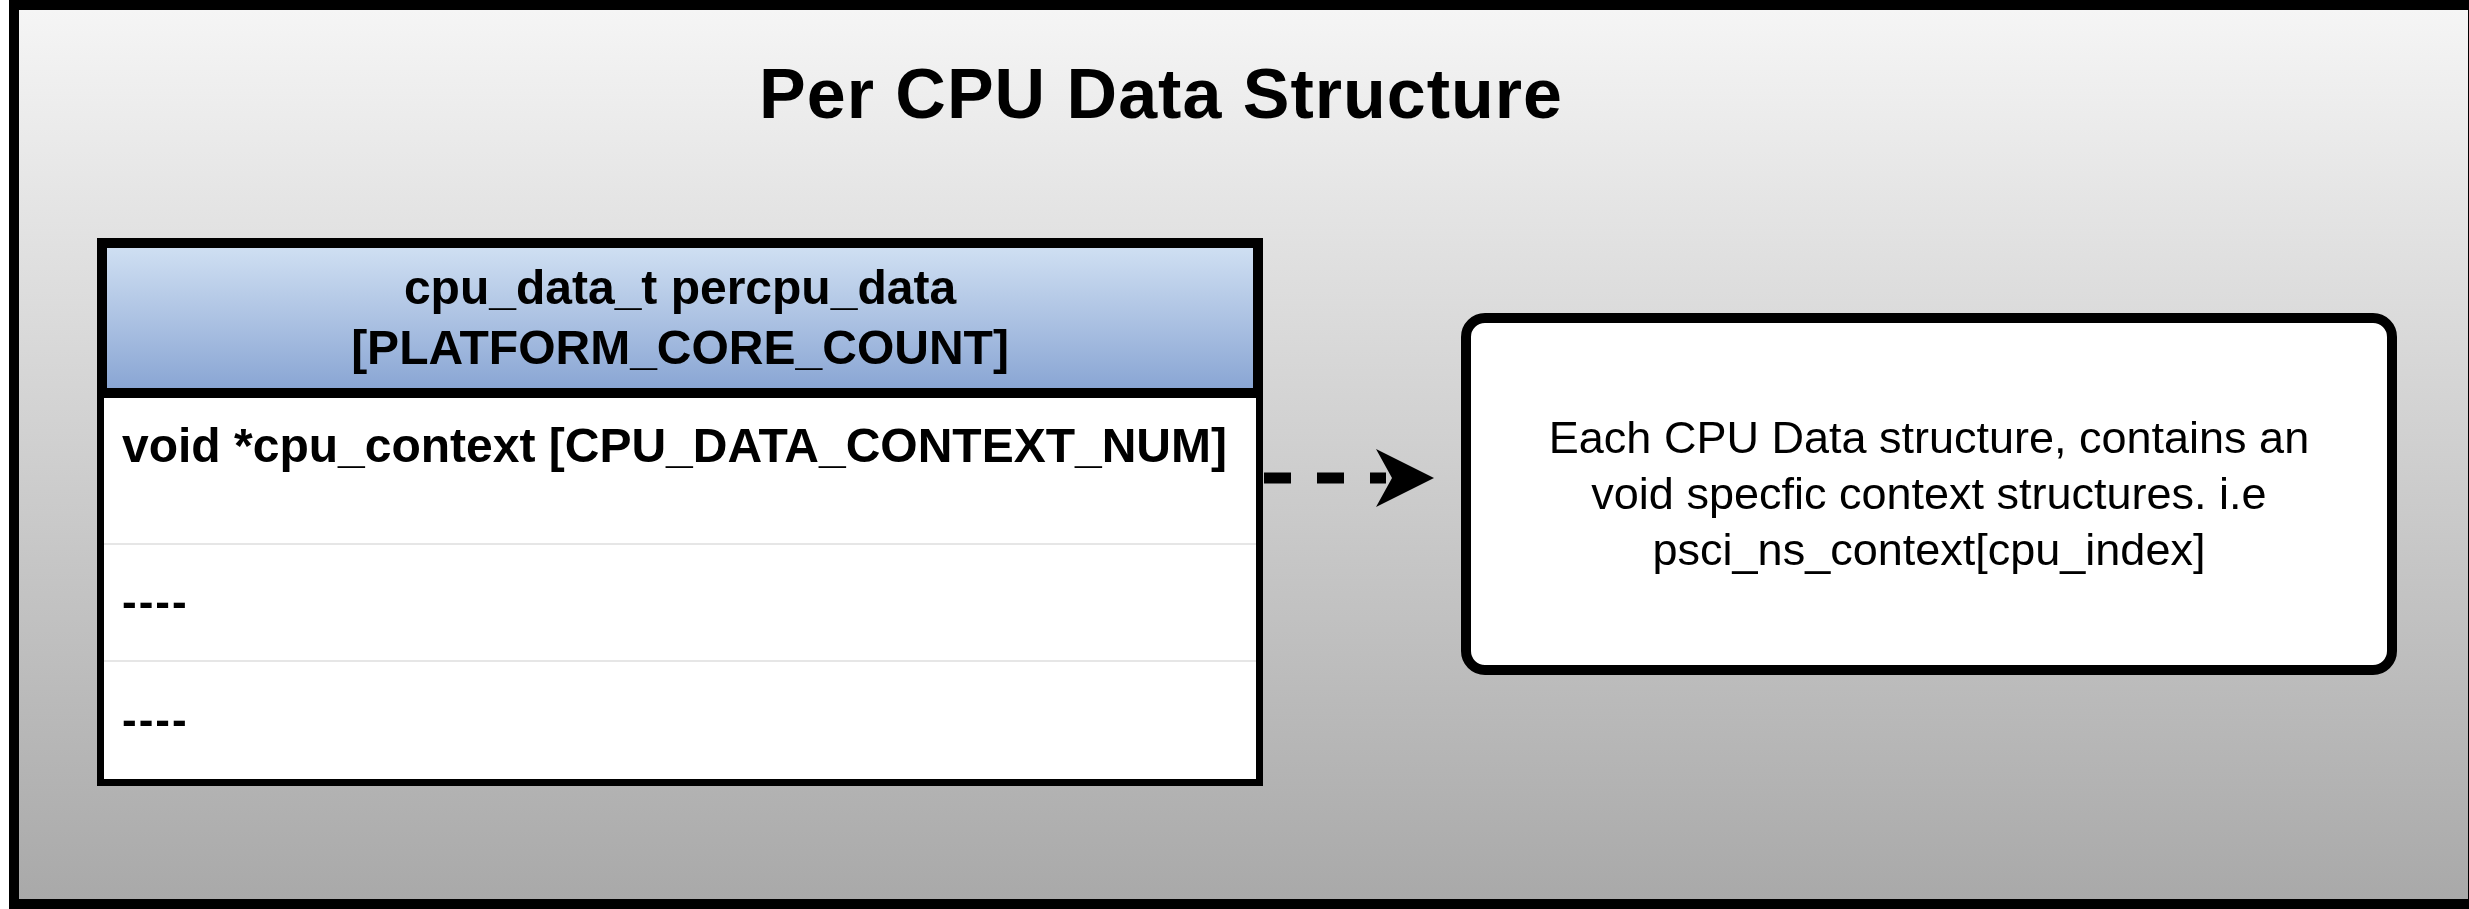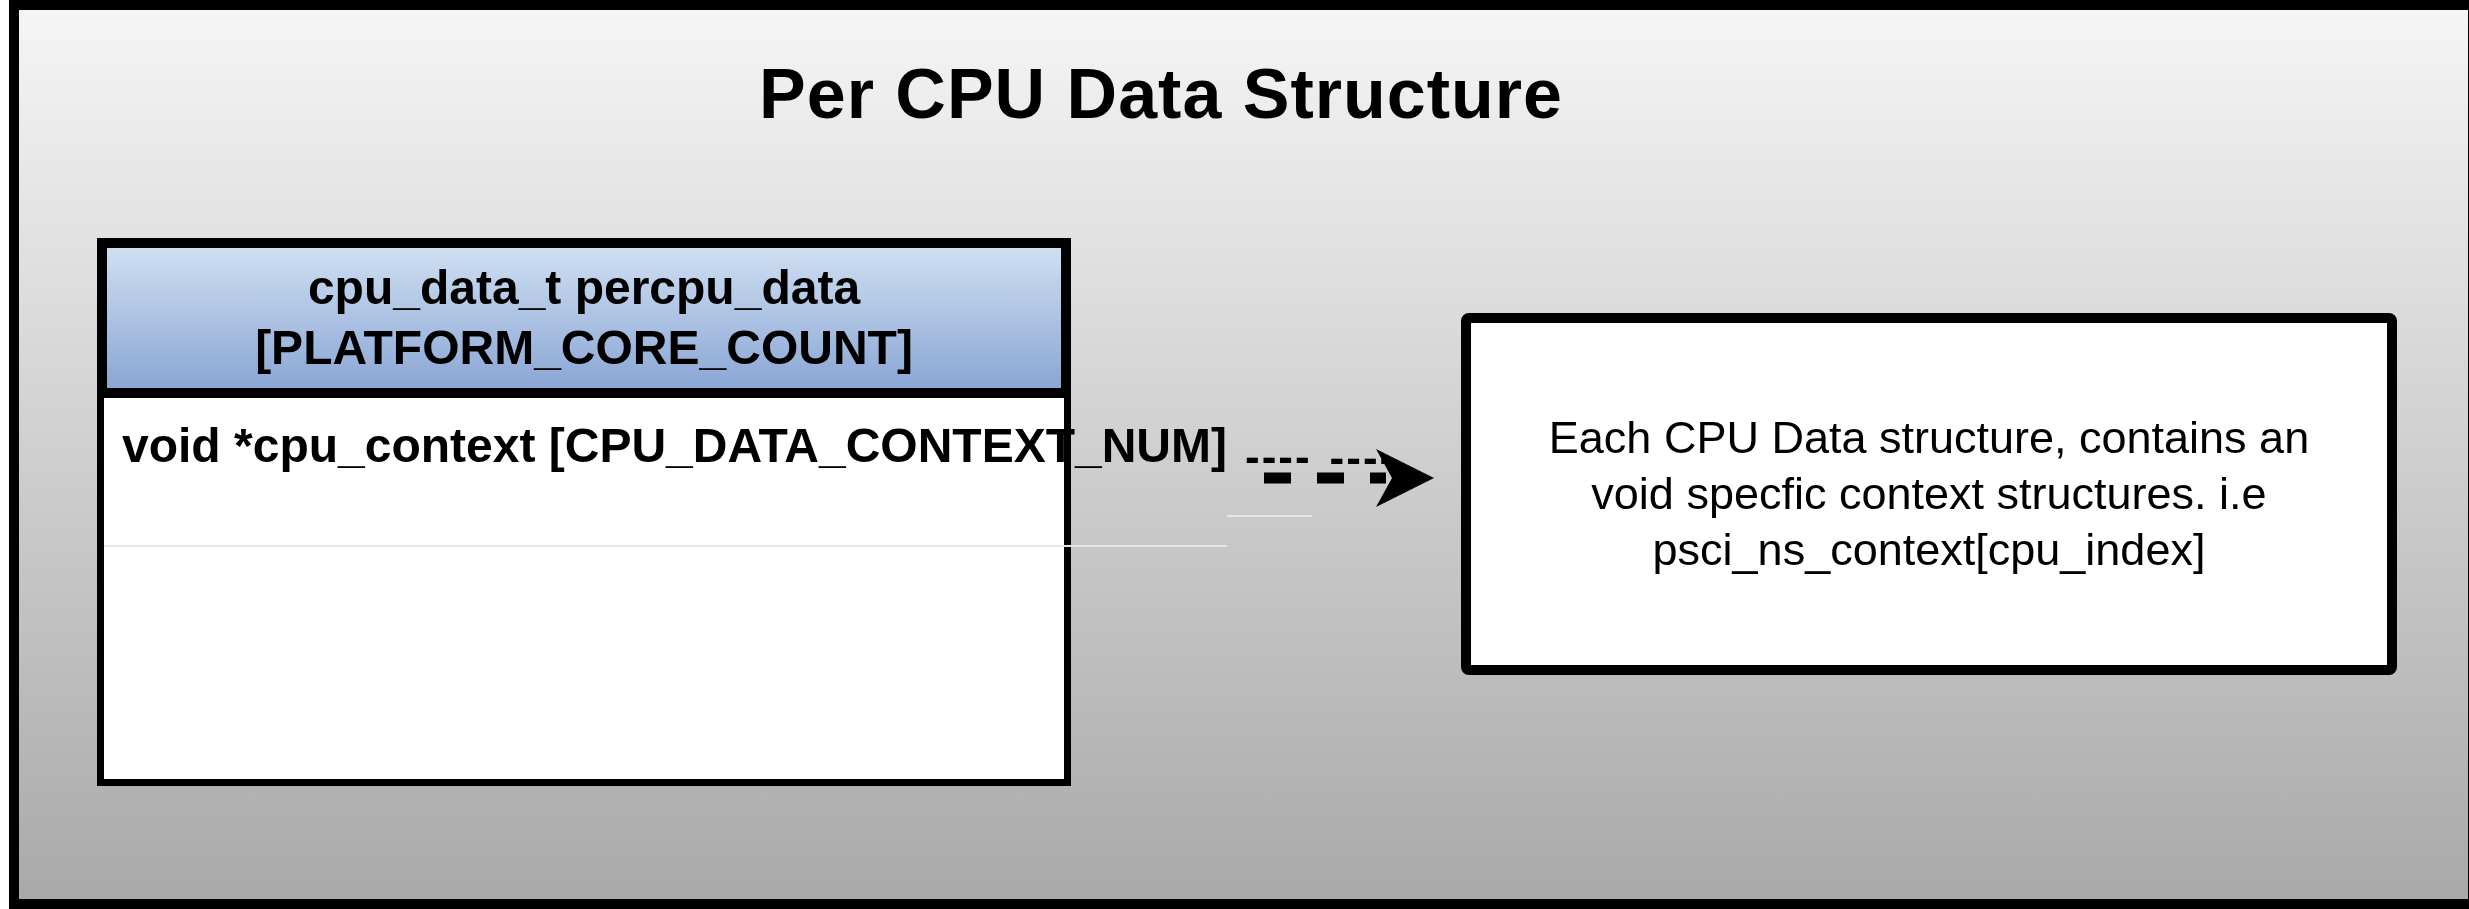--- a/index.html
+++ b/index.html
@@ -30,36 +30,36 @@
     left:642px;top:44px;width:1000px;
     text-align:center;
     font-size:70px;font-weight:700;
     letter-spacing:1px;
     white-space:nowrap;
   }
   
   .table{
     position:absolute;
     left:78px;top:228px;
-    width:974px;height:548px;
+    width:1166px;height:548px;
   }
   .table-header{
     width:100%;height:160px;
     border:10px solid var(--box-border);
     background:linear-gradient(180deg,var(--header-gradient-top) 0%,var(--header-gradient-bottom) 100%);
     display:flex;flex-direction:column;justify-content:center;align-items:center;
     font-size:48px;font-weight:700;line-height:60px;
     text-align:center;
   }
   .table-body{
     width:100%;height:388px;
     border:7px solid var(--box-border);
     border-top:none;
     background:#ffffff;
-    display:flex;flex-direction:row;text-align:center;
+    display:flex;flex-direction:column;
   }
   .row{
     font-size:48px;font-weight:700;
     white-space:nowrap;
     padding-left:18px;
   }
   .row-context{
     height:149px;
     border-bottom:2px solid var(--row-divider);
     padding-top:20px;
@@ -86,21 +86,21 @@
     stroke-dasharray:27 26;
   }
   .connector path{fill:#000000;}
   
   .callout{
     position:absolute;
     left:1442px;top:303px;
     width:936px;height:362px;
     background:#ffffff;
     border:10px solid var(--box-border);
-    border-radius:8px;
+    border-radius:24px;
     display:flex;flex-direction:column;justify-content:center;align-items:center;
     text-align:center;
     font-size:45px;font-weight:400;line-height:56px;
     white-space:nowrap;
   }
 </style>
 </head>
 <body>
 
 <div class="canvas">

